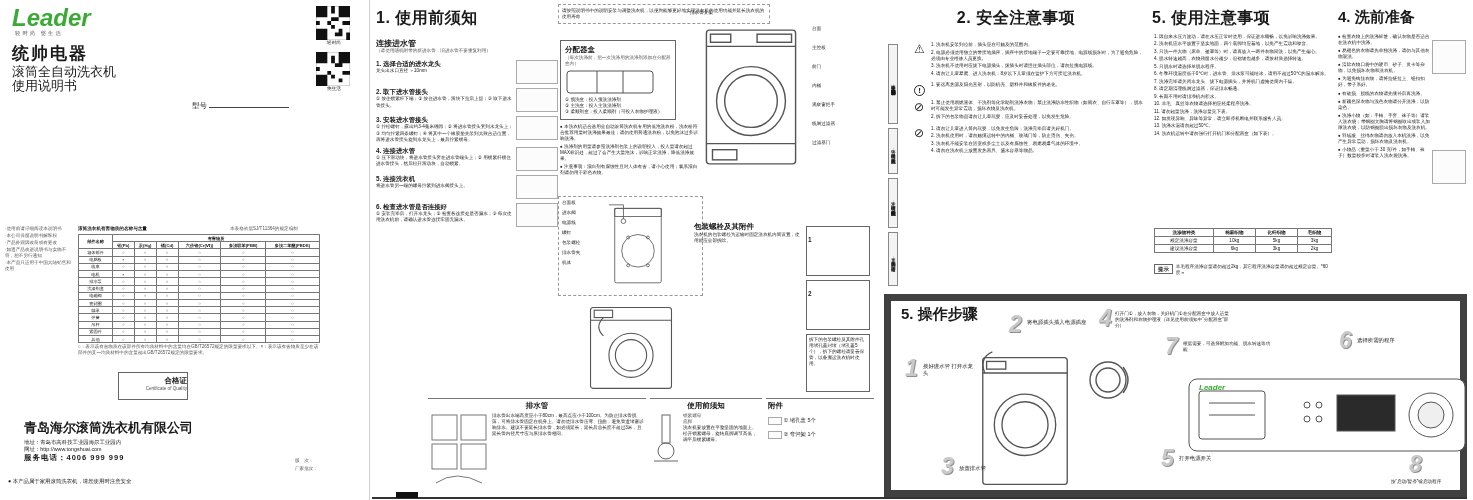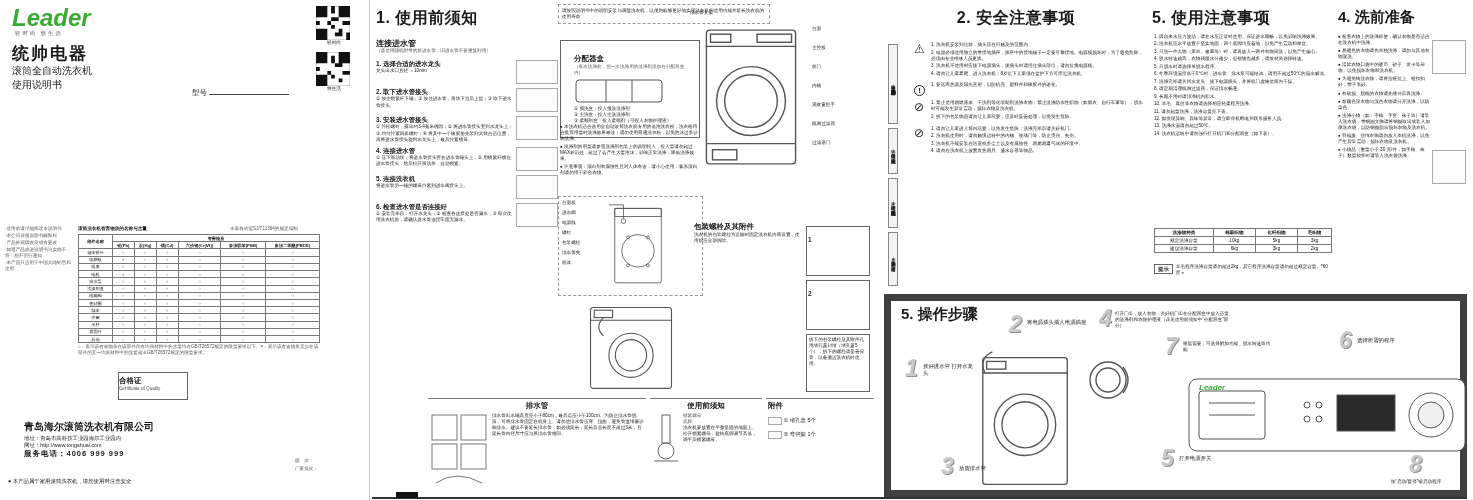--- a/index.html
+++ b/index.html
@@ -5,21 +5,21 @@
   *{margin:0;padding:0;box-sizing:border-box}
   html,body{background:#e9e9e9}
   #page{position:relative;width:1473px;height:500px;background:#fff;color:#1a1a1a;
         font-family:"Liberation Sans","DejaVu Sans",sans-serif;overflow:hidden}
   .abs{position:absolute}
   .b{font-weight:700}
   .t4{font-size:4.6px;line-height:1.32}
   .t5{font-size:5.4px;line-height:1.32}
   .t6{font-size:6.4px;line-height:1.32}
   .t7{font-size:7.5px;line-height:1.3}
-  .t9{font-size:10px;line-height:1.3}
+  .t9{font-size:13px;line-height:1.3}
   .sec-h{font-weight:700;font-size:16px;letter-spacing:.5px}
   .sub-h{font-weight:700;font-size:8px}
   .dashbox{border:1px dashed #999;padding:3px;background:#fff}
   .solidbox{border:1px solid #666;background:#fff}
   .gray{color:#555}
   .illus{border:1px solid #aaa;background:#fcfcfc}
   table{border-collapse:collapse;background:#fff}
   .subtbl th,.subtbl td{border:.6px solid #777;font-size:4.2px;padding:.6px 1px;text-align:center;line-height:1.2}
   .captbl th,.captbl td{border:.6px solid #777;font-size:4.6px;padding:1px 2px;text-align:center}
   .step{margin-bottom:4px;overflow:hidden}
@@ -56,21 +56,21 @@
       <div class="t4">轻时尚</div>
     </div>
     <div class="abs" style="left:316px;top:52px;width:36px;text-align:center">
       <svg width="34" height="34" viewBox="0 0 9 9">
         <rect width="9" height="9" fill="#fff" stroke="#999" stroke-width="0.2"></rect>
         <path fill="#111" d="M0 0h3v3H0zM6 0h3v3H6zM0 6h3v3H0zM4 1h1v2H4zM5 3h2v1H5zM7 5h2v1H7zM4 6h1v1H4zM6 7h1v1H6zM3 5h1v1H3zM0 4h1v1H0z"></path>
       </svg>
       <div class="t4">悠生活</div>
     </div>
 
-    <div class="abs t7" style="left:192px;top:88px">
+    <div class="abs t7" style="left:192px;top:101px">
       <span>型号</span>
       <span style="display:inline-block;width:80px;border-bottom:.8px solid #444"></span>
     </div>
 
     <div class="abs t4 gray" style="left:5px;top:226px;width:66px">
 
     <div style="margin-bottom:1px">·使用前请仔细阅读本说明书</div>
         <div style="margin-bottom:1px">·本公司保留说明书解释权</div>
         <div style="margin-bottom:1px">·产品外观因改良或有更改</div>
         <div style="margin-bottom:1px">·如遇产品改进说明书与实物不符，恕不另行通知</div>
@@ -223,21 +223,21 @@
             <td>○</td>
             <td>○</td>
             <td>○</td>
             <td>○</td>
             <td>○</td>
           </tr>
         </tbody>
     </table>
     <div class="abs t4 gray" style="left:78px;top:344px;width:242px">○：表示该有害物质在该部件所有均质材料中的含量均在GB/T26572规定的限量要求以下。×：表示该有害物质至少在该部件的某一均质材料中的含量超出GB/T26572规定的限量要求。</div>
 
-    <div class="abs solidbox" style="left:118px;top:372px;width:70px;height:28px;text-align:left;padding-top:3px">
+    <div class="abs solidbox" style="left:118px;top:372px;width:70px;height:28px;text-align:right;padding-top:3px">
       <div class="t7 b">合格证</div>
       <div class="t4 gray">Certificate of Quality</div>
     </div>
 
     <div class="abs" style="left:24px;top:420px;width:230px">
       <div class="t9 b">青岛海尔滚筒洗衣机有限公司</div>
       <div class="t5" style="margin-top:2px">地址：青岛市高科技工业园海尔工业园内</div>
       <div class="t5">网址：http://www.tongshuai.com</div>
       <div class="t7 b" style="letter-spacing:1px">服务电话：4006 999 999</div>
     </div>
@@ -285,21 +285,21 @@
         <div class="t4">将进水管另一端的螺母拧紧到进水阀接头上。</div>
       </div>
 
       <div class="step">
         <span class="ill illus"></span>
         <div class="t6 b">6. 检查进水管是否连接好</div>
         <div class="t4">① 安装完毕后，打开水龙头；② 检查各连接处是否漏水；③ 每次使用洗衣机前，请确认进水管连接牢固无漏水。</div>
       </div>
     </div>
 
-  <div class="abs solidbox" style="left:560px;top:40px;width:140px;padding:13px">
+  <div class="abs solidbox" style="left:560px;top:40px;width:116px;padding:4px">
     <div class="t7 b">分配器盒</div>
     <div class="t4 gray">（每次洗涤前，把一次洗涤用的洗涤剂添加在分配器盒内）</div>
     <svg width="90" height="26" viewBox="0 0 90 26" style="margin:2px 0">
       <g fill="none" stroke="#555">
         <rect x="2" y="2" width="86" height="22" rx="3"></rect>
           <line x1="32" y1="2" x2="32" y2="24"></line>
           <line x1="58" y1="2" x2="58" y2="24"></line>
       </g>
     </svg>
     <div>

